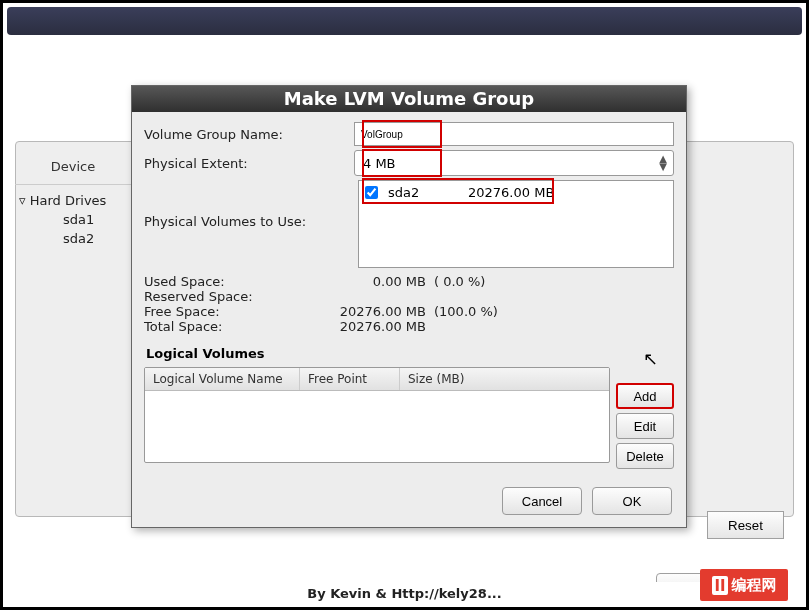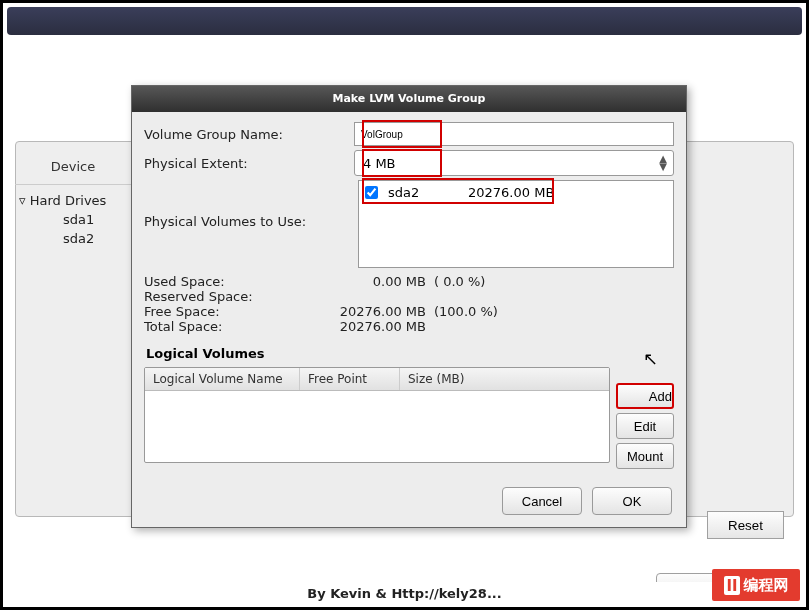--- a/index.html
+++ b/index.html
@@ -76,21 +76,21 @@
       border: 1px solid #666;
       box-shadow: 3px 3px 8px rgba(0,0,0,0.3);
     }
     .dialog-titlebar {
       height: 26px;
       background: linear-gradient(#575757,#2f2f2f);
       color: #fff;
       text-align: center;
       font-weight: bold;
       line-height: 26px;
-      font-size: 11px;
+      font-size: 18px;
     }
     .dialog-body { padding: 6px 12px 8px 12px; }
     .field-row { display: flex; align-items: center; margin: 4px 0; }
     .field-label { width: 210px; color: #222; }
     .text-input {
       flex: 1;
       height: 24px;
       border: 1px solid #999;
       background: #fff;
       padding: 0 6px;
@@ -158,21 +158,20 @@
       height: 26px;
       width: 58px;
       background: linear-gradient(#fdfdfd,#e4e4e4);
       border: 1px solid #9a9a9a;
       border-radius: 3px;
       font-size: 13px;
       cursor: pointer;
     }
     .add-hl {
       border: 2px solid #d10000 !important;
-      text-align: right;
     }
     .dialog-footer {
       display: flex;
       justify-content: flex-end;
       gap: 10px;
       padding: 10px 14px 12px;
     }
     .dlg-btn {
       width: 80px; height: 28px;
       background: linear-gradient(#fdfdfd,#e4e4e4);
@@ -203,21 +202,21 @@
       position: absolute;
       left: 0; right: 0; bottom: 2px;
       background: #fff;
       text-align: center;
       font-weight: bold;
       color: #222;
       padding: 4px 0;
     }
     .red-logo {
       position: absolute;
-      right: 6px; bottom: 6px;
+      right: 18px; bottom: 6px;
       width: 88px; height: 32px;
       background: #e33b2e;
       color: #fff;
       font-weight: bold;
       font-size: 15px;
       display: flex; align-items: center; justify-content: center;
       border-radius: 2px;
     }
     .red-logo .ll { background:#fff; color:#e33b2e; padding:0 3px; margin-right:3px; border-radius:2px; font-size:16px;}
   </style>
@@ -301,21 +300,21 @@
         <div class="lv-table">
           <div class="lv-header">
             <div class="lv-col1">Logical Volume Name</div>
             <div class="lv-col2">Free Point</div>
             <div class="lv-col3">Size (MB)</div>
           </div>
         </div>
         <div class="lv-btns">
           <button class="small-btn add-hl">Add</button>
           <button class="small-btn">Edit</button>
-          <button class="small-btn">Mount</button>
+          <button class="small-btn">Delete</button>
         </div>
       </div>
     </div>
   </div>
 
   <div class="dialog-footer">
     <button class="dlg-btn">Cancel</button>
     <button class="dlg-btn">OK</button>
   </div>
 </div>

